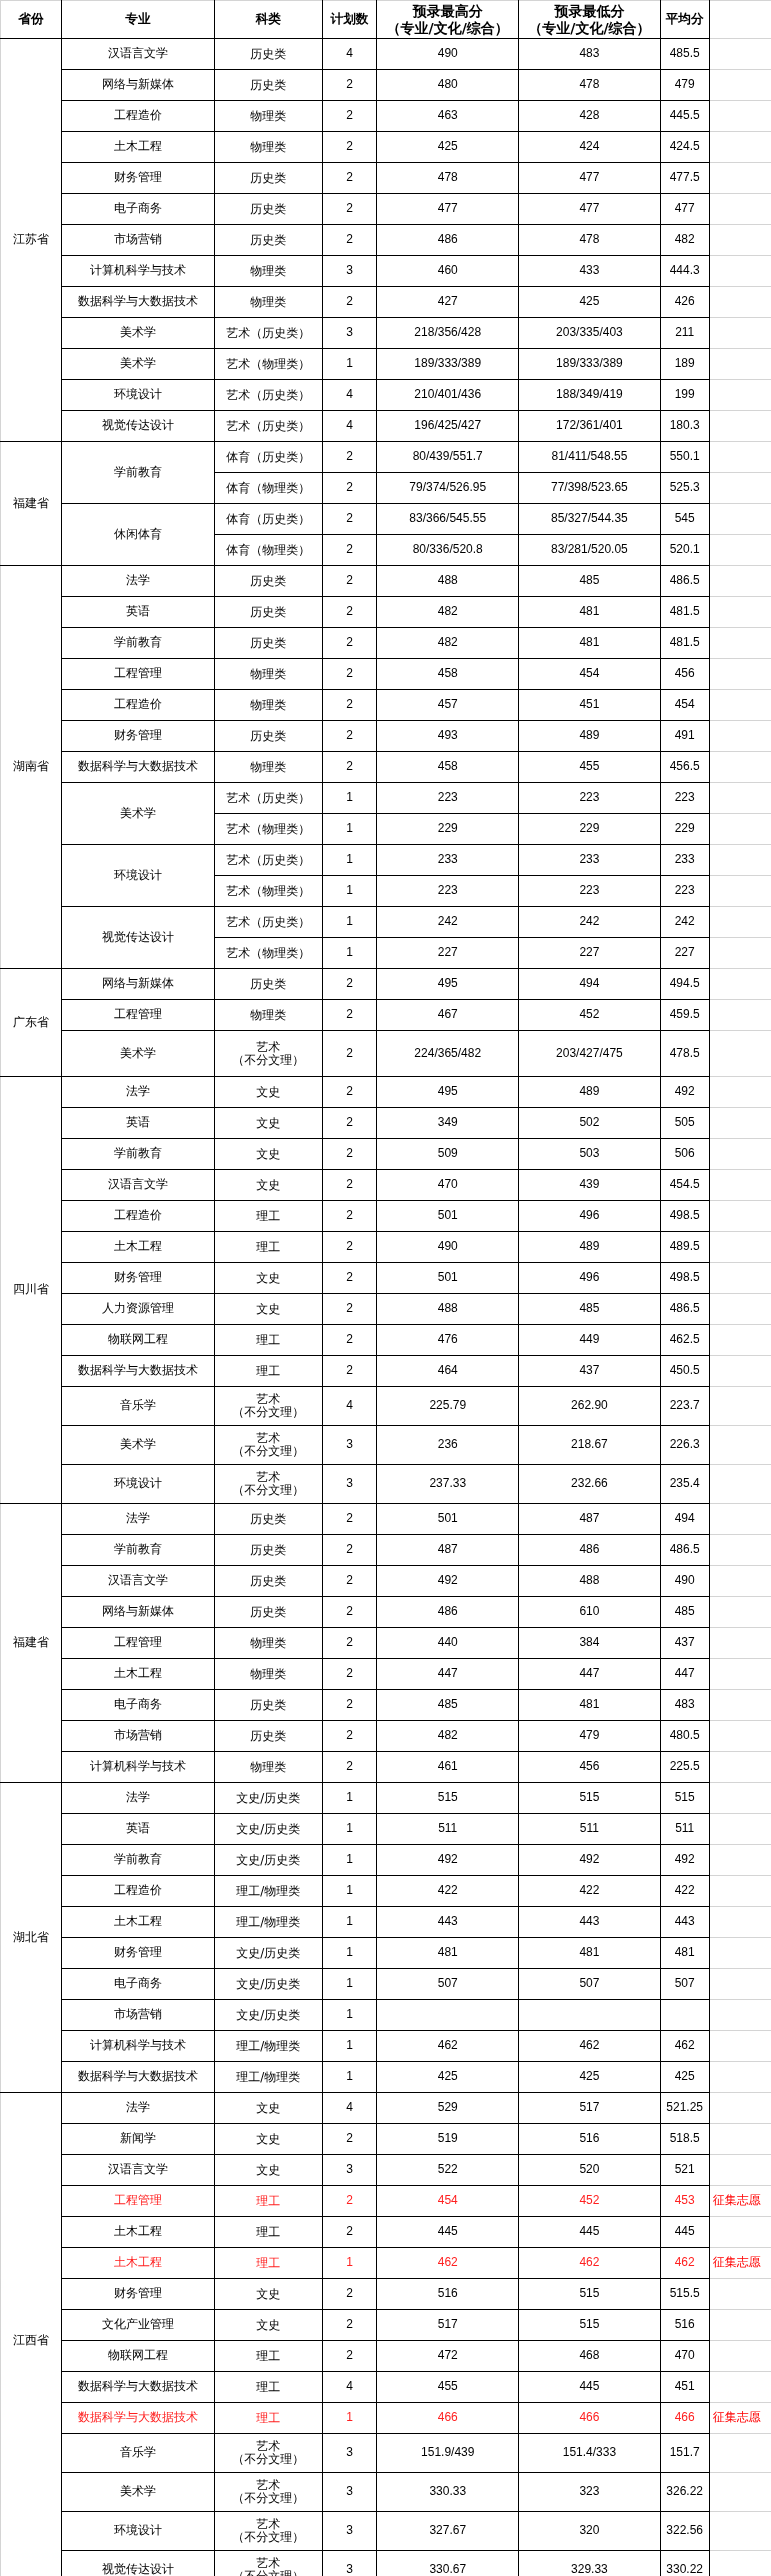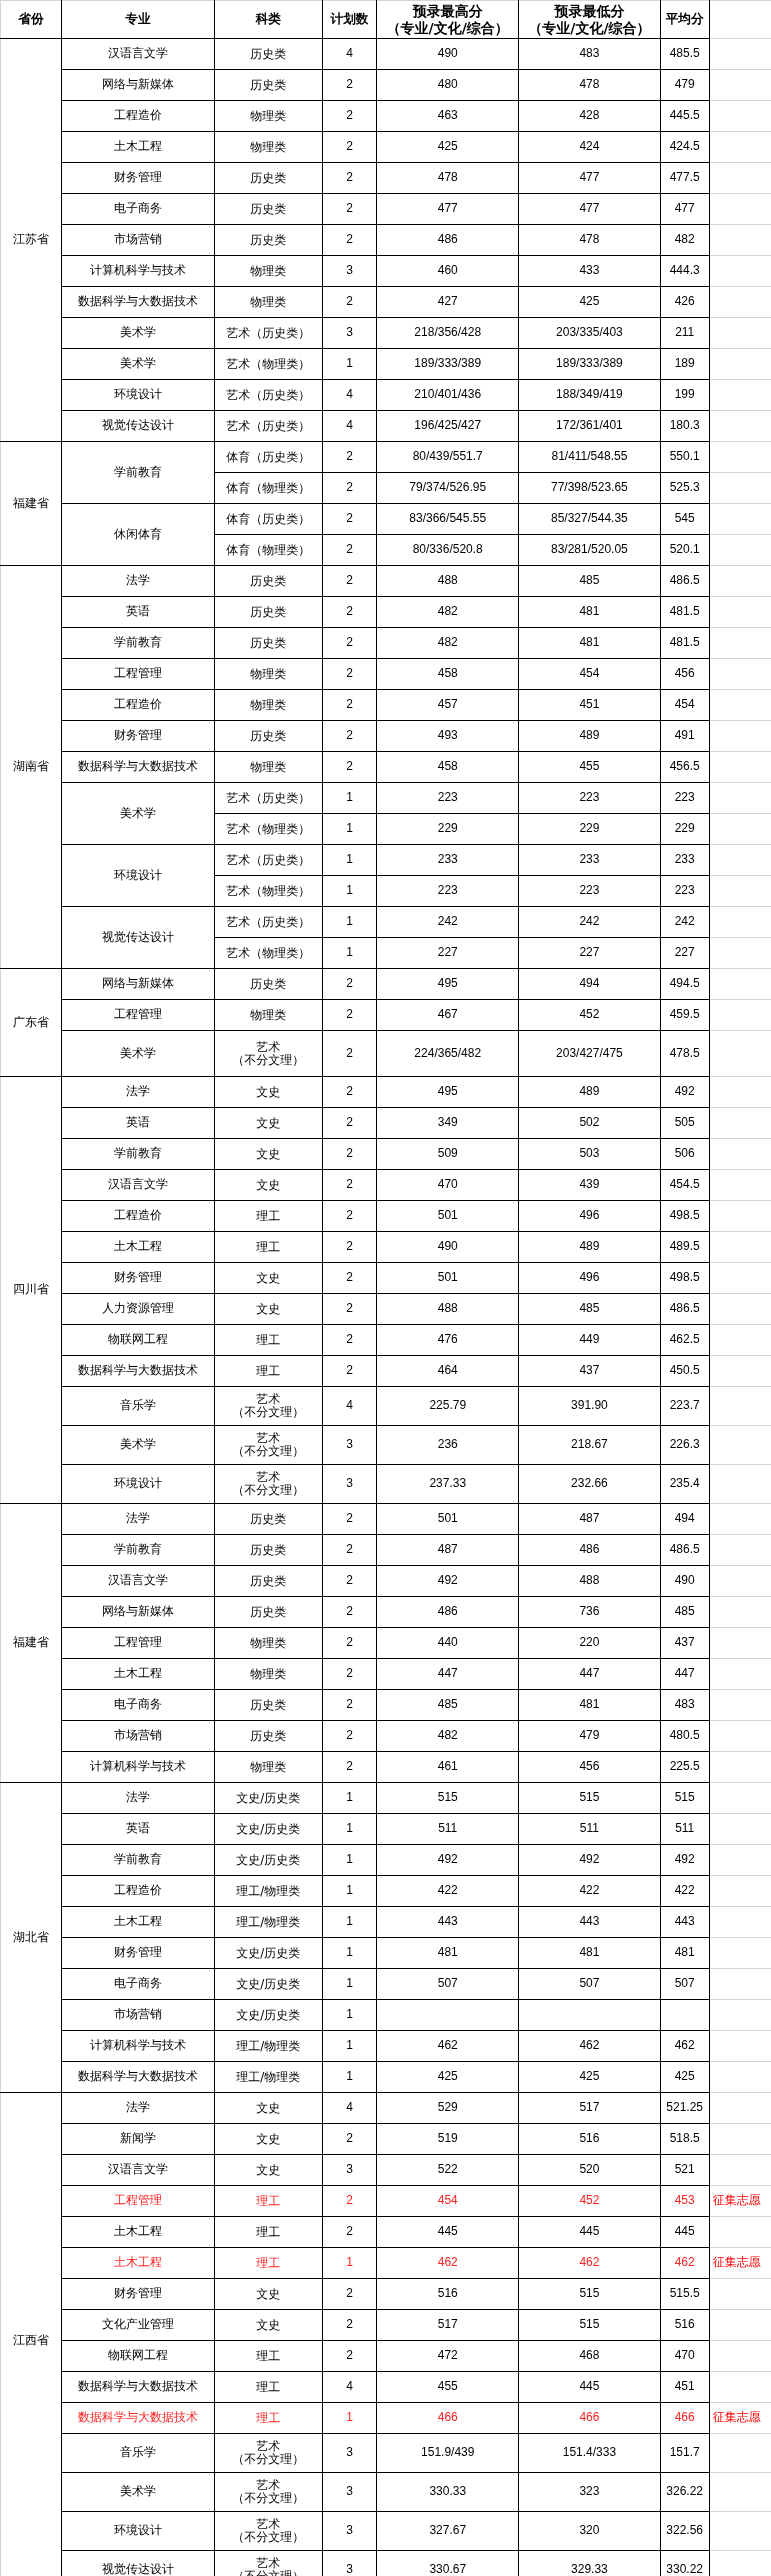--- a/index.html
+++ b/index.html
@@ -547,21 +547,21 @@
           <td class="note"></td>
         </tr>
         <tr class="h52">
           <td rowspan="1" class="c">音乐学</td>
           <td class="c cat2">
             <span class="cat-wrap">艺术</span>
             <span class="cat-wrap">（不分文理）</span>
           </td>
           <td class="c num">4</td>
           <td class="c num">225.79</td>
-          <td class="c num">391.90</td>
+          <td class="c num">262.90</td>
           <td class="c num">223.7</td>
           <td class="note"></td>
         </tr>
         <tr class="h52">
           <td rowspan="1" class="c">美术学</td>
           <td class="c cat2">
             <span class="cat-wrap">艺术</span>
             <span class="cat-wrap">（不分文理）</span>
           </td>
           <td class="c num">3</td>
@@ -616,32 +616,32 @@
           <td class="c num">490</td>
           <td class="note"></td>
         </tr>
         <tr class="h41">
           <td rowspan="1" class="c">网络与新媒体</td>
           <td class="c cat2">
             <span class="cat-wrap">历史类</span>
           </td>
           <td class="c num">2</td>
           <td class="c num">486</td>
-          <td class="c num">736</td>
+          <td class="c num">610</td>
           <td class="c num">485</td>
           <td class="note"></td>
         </tr>
         <tr class="h41">
           <td rowspan="1" class="c">工程管理</td>
           <td class="c cat2">
             <span class="cat-wrap">物理类</span>
           </td>
           <td class="c num">2</td>
           <td class="c num">440</td>
-          <td class="c num">220</td>
+          <td class="c num">384</td>
           <td class="c num">437</td>
           <td class="note"></td>
         </tr>
         <tr class="h41">
           <td rowspan="1" class="c">土木工程</td>
           <td class="c cat2">
             <span class="cat-wrap">物理类</span>
           </td>
           <td class="c num">2</td>
           <td class="c num">447</td>

